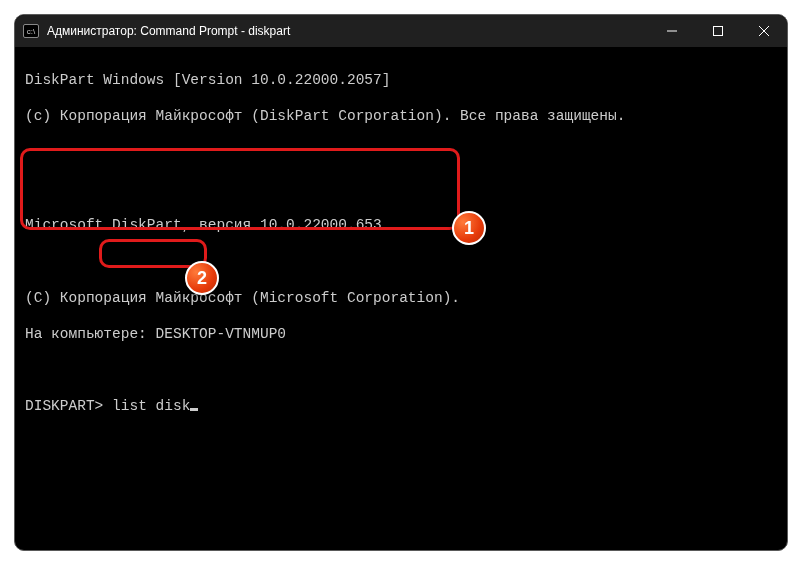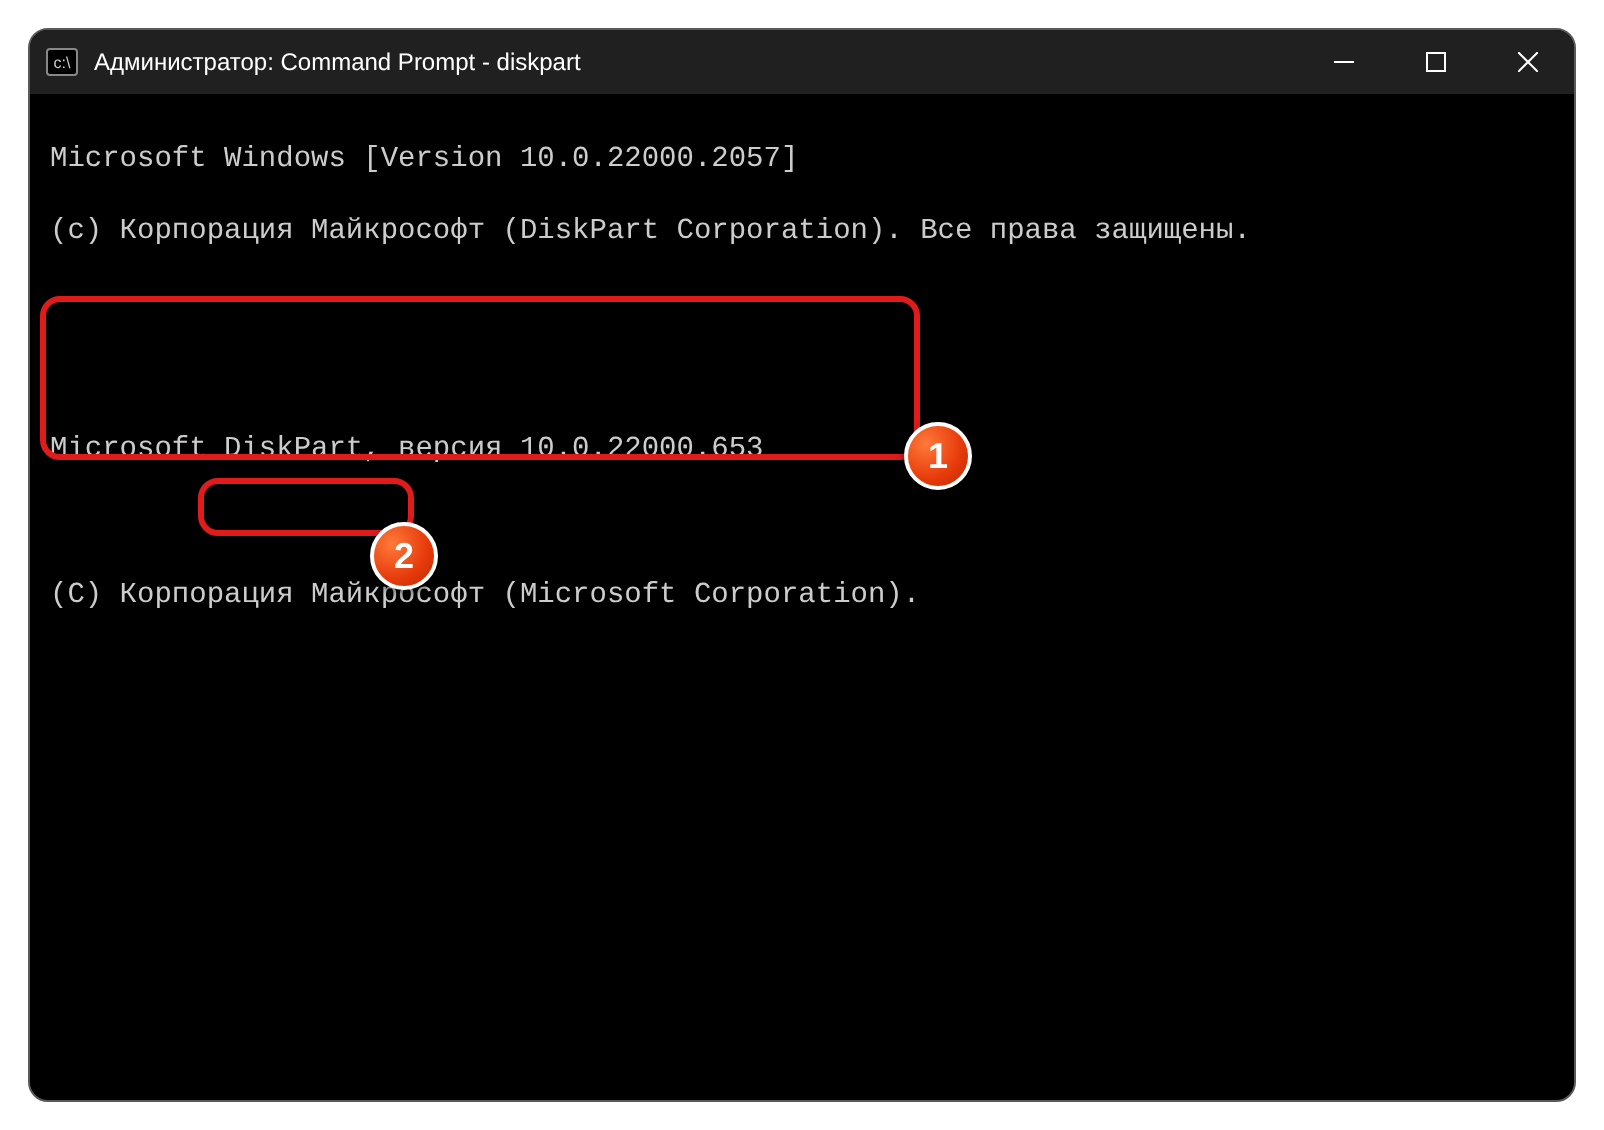--- a/index.html
+++ b/index.html
@@ -141,28 +141,30 @@
       <div class="tb-btn">
         <svg viewBox="0 0 10 10">
             <line x1="0" y1="0" x2="10" y2="10" stroke="#fff" stroke-width="1"></line>
             <line x1="10" y1="0" x2="0" y2="10" stroke="#fff" stroke-width="1"></line>
           </svg>
       </div>
     </div>
   </div>
 
   <div class="term">
-<span class="line">Microsoft Windows [Version 10.0.22000.2057]</span>
+<span class="line">DiskPart Windows [Version 10.0.22000.2057]</span>
 <span class="line">(c) Корпорация Майкрософт (DiskPart Corporation). Все права защищены.</span>
 <span class="line"> </span>
 <span class="line"> </span>
 <span class="line">Microsoft DiskPart, версия 10.0.22000.653</span>
 <span class="line"> </span>
 <span class="line">(C) Корпорация Майкрософт (Microsoft Corporation).</span>
+<span class="line">На компьютере: DESKTOP-VTNMUP0</span>
 <span class="line"> </span>
+<span class="line"><span>DISKPART&gt;</span><span> list disk</span><span class="cursor"></span></span>
   </div>
 </div>
 
 <div class="highlight-box hb1"></div>
 <div class="highlight-box hb2"></div>
 <div class="badge badge1">
     <span>1</span>
   </div>
 <div class="badge badge2">
     <span>2</span>

